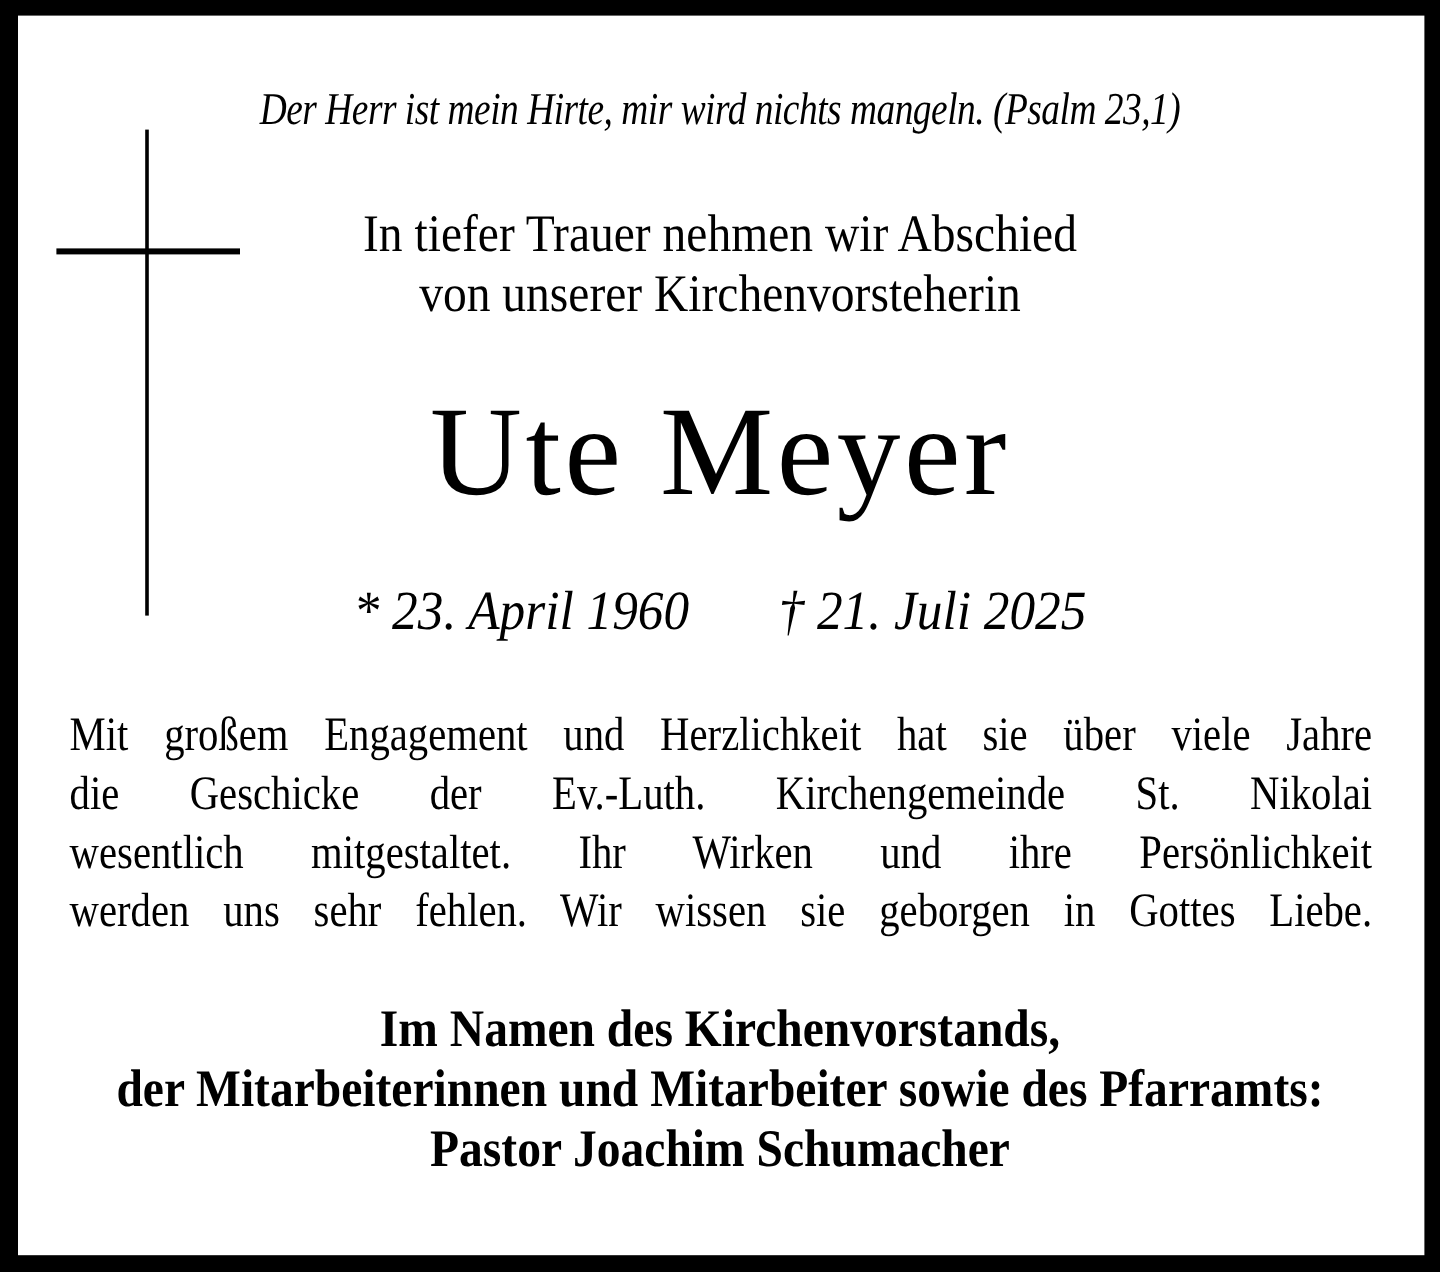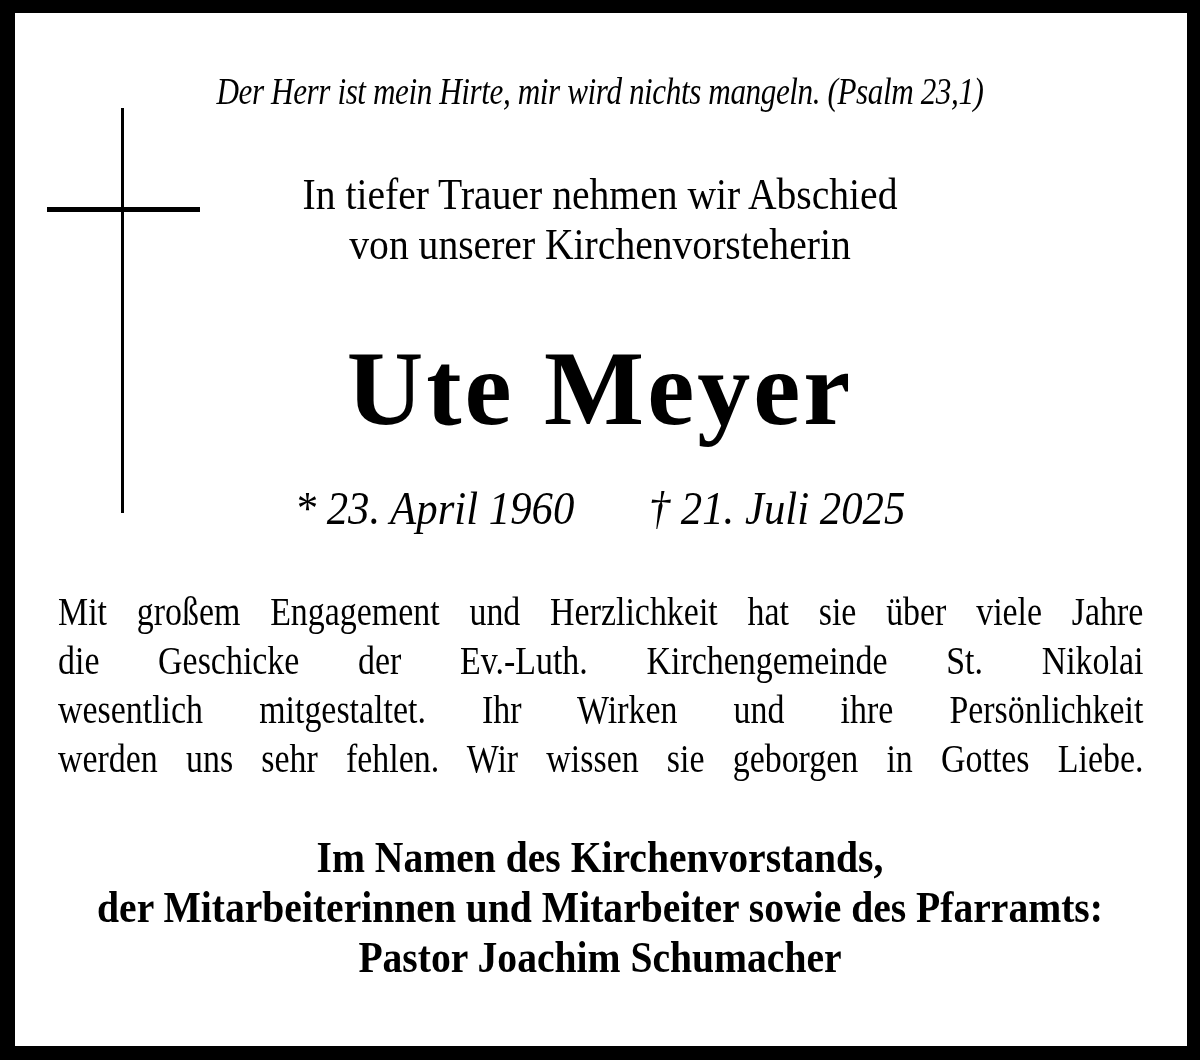--- a/index.html
+++ b/index.html
@@ -36,23 +36,23 @@
 
   .intro {
     top: 170px;
     font-size: 44px;
     line-height: 50px;
     transform: scaleX(0.9);
     transform-origin: 50% 0;
   }
 
   .deceased-name {
-    top: 334px;
+    top: 322px;
     font-size: 106px;
-    font-weight: bold;
+    font-weight: normal;
     line-height: 110px;
     letter-spacing: 3px;
   }
 
   .maiden {
     top: 435px;
     font-size: 44px;
     line-height: 50px;
   }
 

